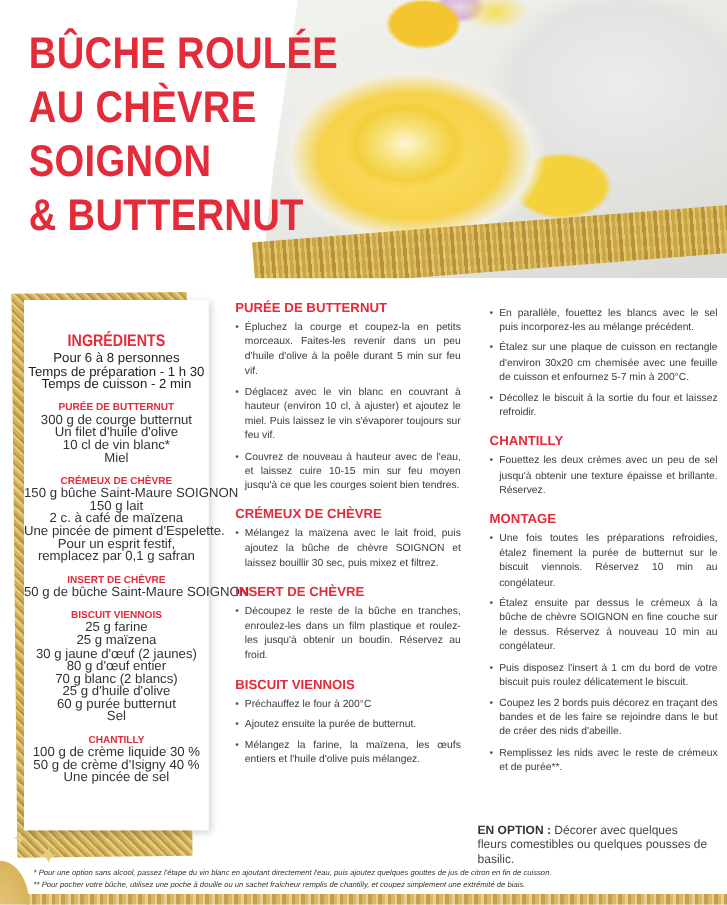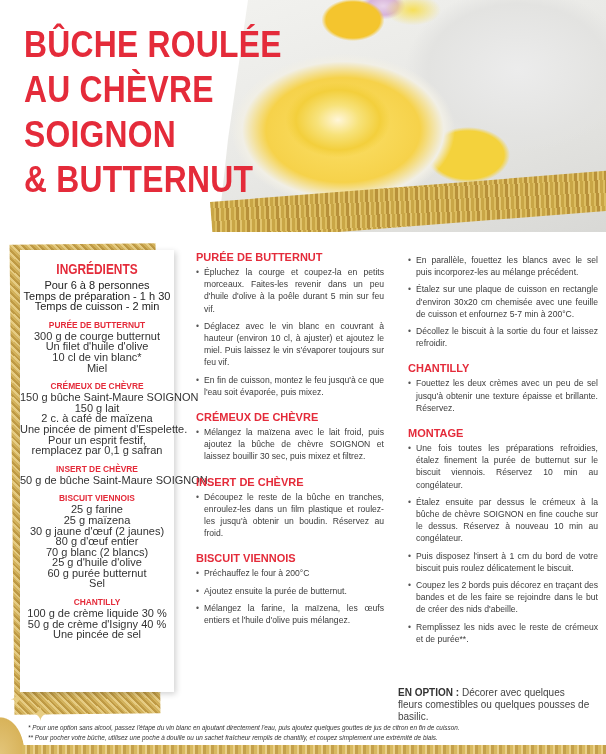--- a/index.html
+++ b/index.html
@@ -43,21 +43,21 @@
 
   
   .gold-frame {
     position: absolute; left: 12px; top: 244px; width: 146px; height: 470px;
     background: repeating-linear-gradient(45deg, #d3b25c 0 2px, #e6cc83 2px 4px, #bf9a44 4px 6px);
     transform: rotate(-0.6deg);
   }
   .card {
     position: absolute; left: 20px; top: 250px; width: 154px; height: 442px;
     background: #ffffff; box-shadow: 2px 2px 6px rgba(0,0,0,0.18);
-    text-align: center; padding-top: 10px;
+    text-align: center; padding-top: 24px;
   }
   .card .card-title {
     color: #e42b3a; font-weight: bold; font-size: 14px; line-height: 18px; margin-bottom: 2px;
     transform: scaleX(0.85);
   }
   .card .line { font-size: 11px; line-height: 10.6px; color: #333; white-space: nowrap; }
   .card .section-title {
     color: #e42b3a; font-weight: bold; font-size: 8.4px; line-height: 11px; margin-top: 8px;
   }
   .card .intro .line { font-weight: normal; color: #222; }
@@ -153,21 +153,21 @@
   <div class="line">100 g de crème liquide 30 %</div>
   <div class="line">50 g de crème d'Isigny 40 %</div>
   <div class="line">Une pincée de sel</div>
 </div>
 
 <div class="col col-mid">
   <div class="h">PURÉE DE BUTTERNUT</div>
   <ul>
     <li>Épluchez la courge et coupez-la en petits morceaux. Faites-les revenir dans un peu d'huile d'olive à la poêle durant 5 min sur feu vif.</li>
     <li>Déglacez avec le vin blanc en couvrant à hauteur (environ 10 cl, à ajuster) et ajoutez le miel. Puis laissez le vin s'évaporer toujours sur feu vif.</li>
-    <li>En fin de cuisson, montez le feu jusqu'à ce que l'eau soit évaporée, puis mixez.</li>
+    <li>Couvrez de nouveau à hauteur avec de l'eau, et laissez cuire 10-15 min sur feu moyen jusqu'à ce que les courges soient bien tendres.</li>
   </ul>
   <div class="h spaced">CRÉMEUX DE CHÈVRE</div>
   <ul>
     <li>Mélangez la maïzena avec le lait froid, puis ajoutez la bûche de chèvre SOIGNON et laissez bouillir 30 sec, puis mixez et filtrez.</li>
   </ul>
   <div class="h spaced">INSERT DE CHÈVRE</div>
   <ul>
     <li>Découpez le reste de la bûche en tranches, enroulez-les dans un film plastique et roulez-les jusqu'à obtenir un boudin. Réservez au froid.</li>
   </ul>
   <div class="h spaced">BISCUIT VIENNOIS</div>

